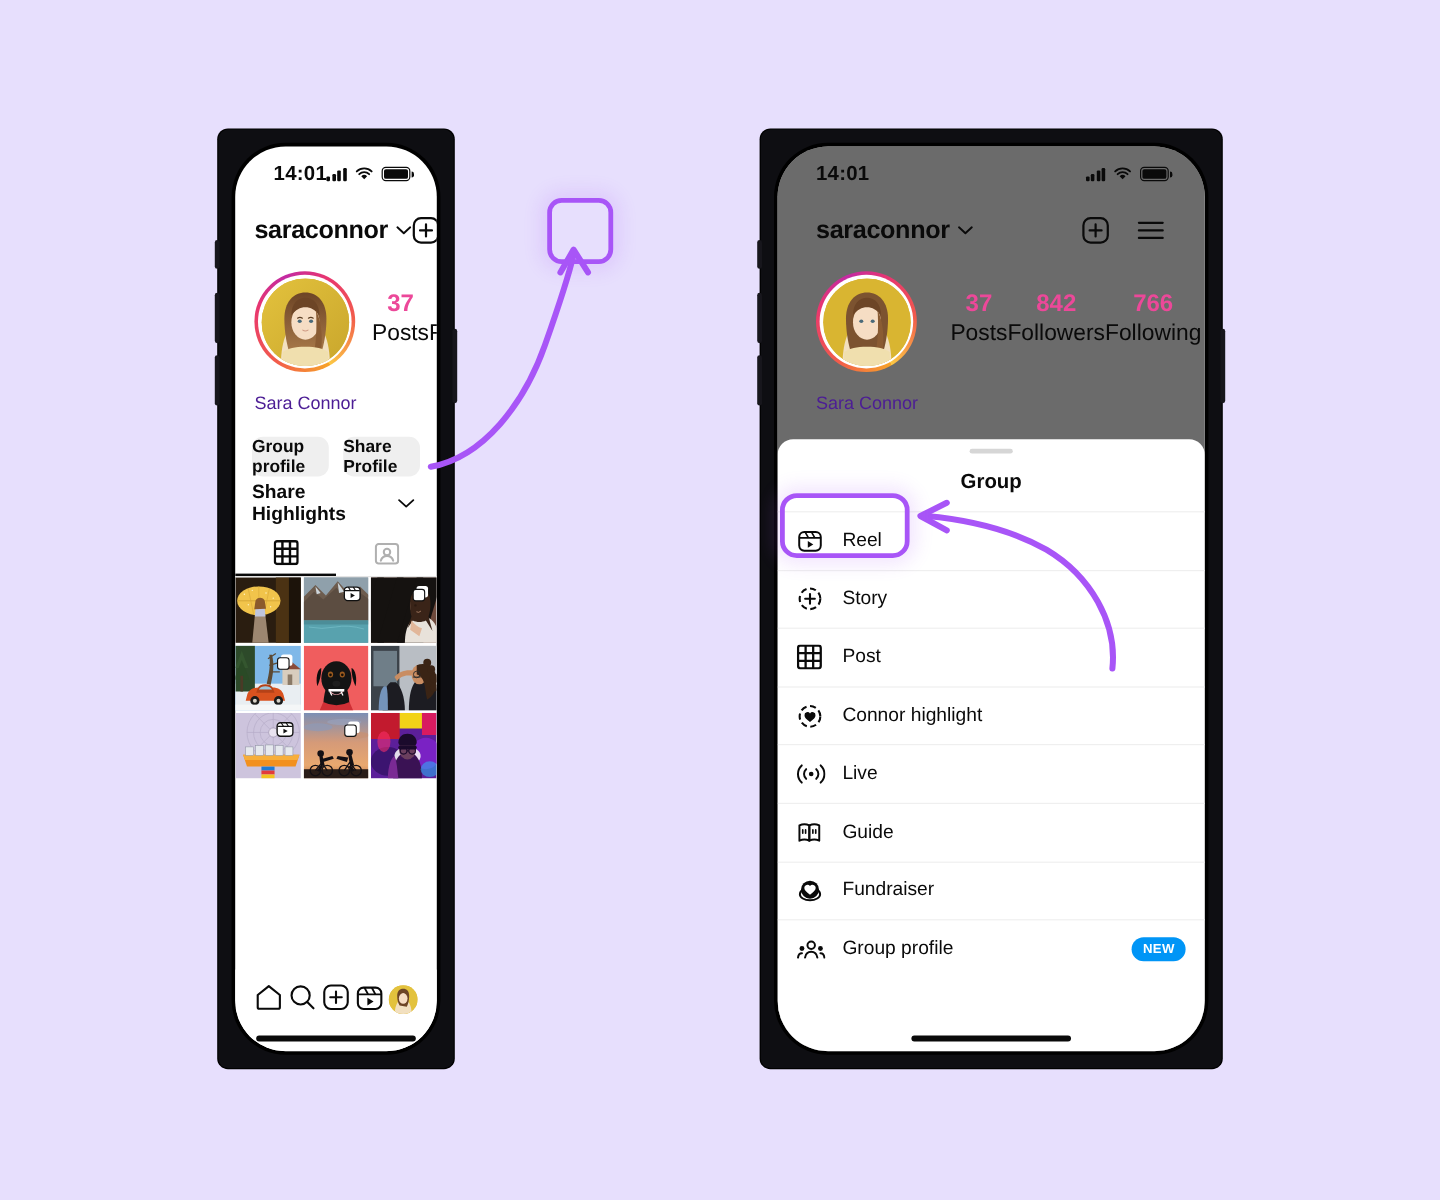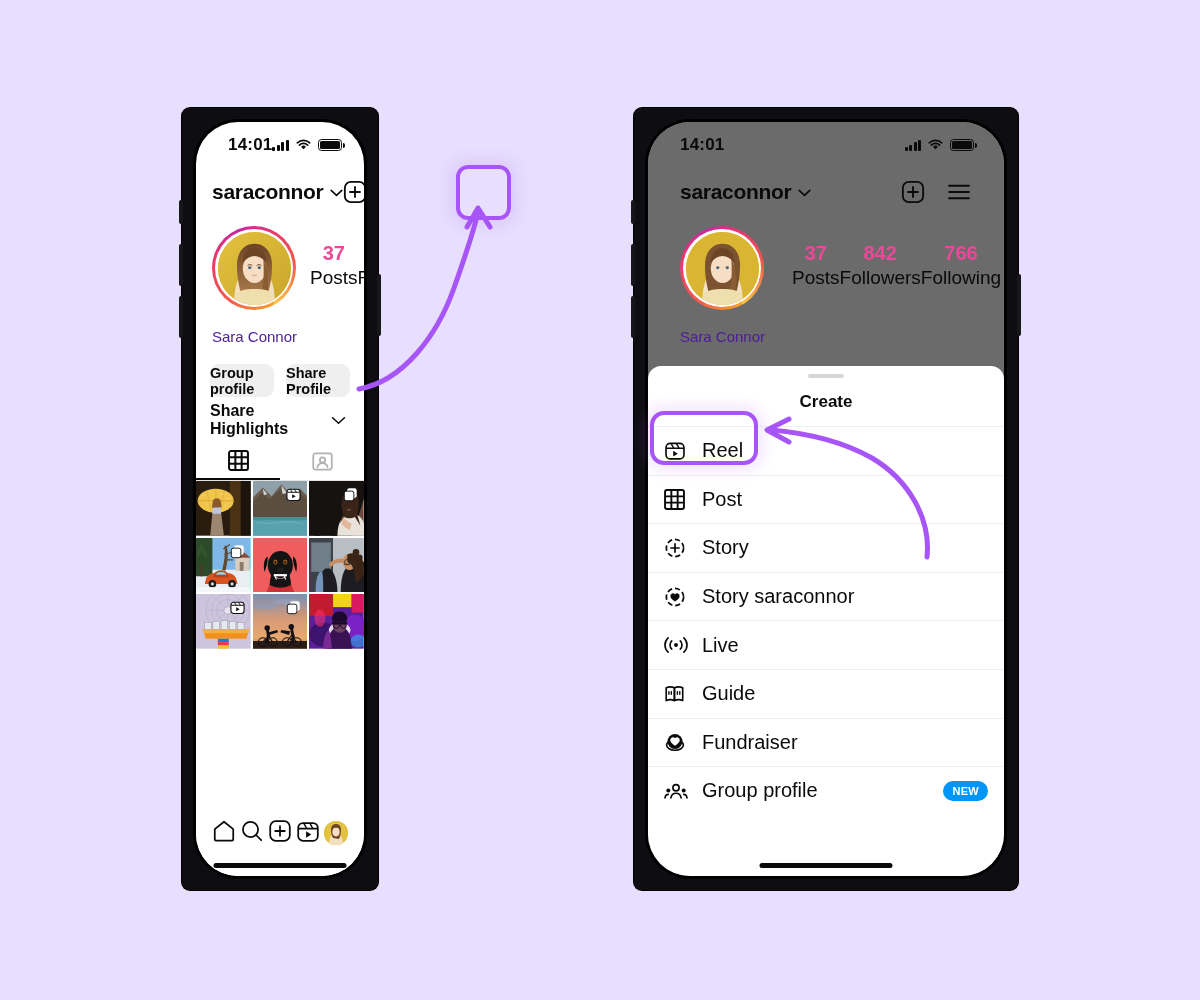--- a/index.html
+++ b/index.html
@@ -133,21 +133,21 @@
     border-radius:13px 13px 0 0;z-index:8;
   }
   .grabber{width:36px;height:4px;background:#d6d6d6;border-radius:3px;margin:8px auto 0;}
   .sheet-title{text-align:center;font-size:17px;font-weight:700;color:#0a0a0a;margin-top:14px;padding-bottom:14px;}
   .sheet-list{margin-top:0;}
   .srow{
     height:48.6px;display:flex;align-items:center;padding:0 16px;box-sizing:border-box;
     border-top:1px solid #efefef;position:relative;
   }
   .srow .sico{width:26px;display:flex;align-items:center;justify-content:flex-start;flex:none;}
-  .srow .slbl{font-size:20px;color:#0a0a0a;margin-left:12px;}
+  .srow .slbl{font-size:16px;color:#0a0a0a;margin-left:12px;}
   .new-badge{
     margin-left:auto;background:#0095f6;color:#fff;font-size:11px;font-weight:700;
     border-radius:11px;padding:4px 9px;letter-spacing:.3px;
   }
 
   
   .hl-box{
     position:absolute;border:4px solid #a855f7;border-radius:12px;
     z-index:30;pointer-events:none;
     box-shadow:0 0 14px 6px rgba(168,85,247,.14);
@@ -659,64 +659,64 @@
             </div>
           </div>
         </div>
 
         <div class="fullname" style="z-index:9;left:32px;">Sara Connor</div>
 
         <div class="dim"></div>
 
         <div class="sheet">
           <div class="grabber"></div>
-          <div class="sheet-title">Create</div>
+          <div class="sheet-title">Group</div>
 
           <div class="sheet-list">
 
             <div class="srow">
               <span class="sico">
                 <svg width="22" height="22" viewBox="0 0 24 24">
                   <rect x="2.2" y="3.6" width="19.6" height="17" rx="4.6" stroke="#0a0a0a" stroke-width="1.8" fill="none"></rect>
                   <path d="M2.4 9h19.2" stroke="#0a0a0a" stroke-width="1.6"></path>
                   <path d="M7.6 3.7 10.6 8.9M13.4 3.7 16.4 8.9" stroke="#0a0a0a" stroke-width="1.5"></path>
                   <path d="M10 11.8v6.2l5-3.1Z" fill="#0a0a0a"></path>
                 </svg>
               </span>
               <span class="slbl">Reel</span>
             </div>
 
             <div class="srow">
               <span class="sico">
+                <svg width="22" height="22" viewBox="0 0 24 24">
+                  <circle cx="12" cy="12" r="9.4" stroke="#0a0a0a" stroke-width="1.9" fill="none" stroke-dasharray="5.6 3.2"></circle>
+                  <path d="M12 7.6v8.8M7.6 12h8.8" stroke="#0a0a0a" stroke-width="1.9" stroke-linecap="round"></path>
+                </svg>
+              </span>
+              <span class="slbl">Story</span>
+            </div>
+
+            <div class="srow">
+              <span class="sico">
                 <svg width="21" height="21" viewBox="0 0 22 22">
                   <rect x="1.1" y="1.1" width="19.8" height="19.8" rx="2" stroke="#0a0a0a" stroke-width="2" fill="none"></rect>
                   <path d="M7.7 1.1v19.8M14.3 1.1v19.8M1.1 7.7h19.8M1.1 14.3h19.8" stroke="#0a0a0a" stroke-width="2"></path>
                 </svg>
               </span>
               <span class="slbl">Post</span>
-            </div>
-
-            <div class="srow">
-              <span class="sico">
-                <svg width="22" height="22" viewBox="0 0 24 24">
-                  <circle cx="12" cy="12" r="9.4" stroke="#0a0a0a" stroke-width="1.9" fill="none" stroke-dasharray="5.6 3.2"></circle>
-                  <path d="M12 7.6v8.8M7.6 12h8.8" stroke="#0a0a0a" stroke-width="1.9" stroke-linecap="round"></path>
-                </svg>
-              </span>
-              <span class="slbl">Story</span>
             </div>
 
             <div class="srow">
               <span class="sico">
                 <svg width="22" height="22" viewBox="0 0 24 24">
                   <circle cx="12" cy="12" r="9.4" stroke="#0a0a0a" stroke-width="1.9" fill="none" stroke-dasharray="5.6 3.2"></circle>
                   <path d="M12 17c-3.4-2.4-5-4-5-6.1A2.7 2.7 0 0 1 12 9.3a2.7 2.7 0 0 1 5 1.6c0 2.1-1.6 3.7-5 6.1Z" fill="#0a0a0a"></path>
                 </svg>
               </span>
-              <span class="slbl">Story saraconnor</span>
+              <span class="slbl">Connor highlight</span>
             </div>
 
             <div class="srow">
               <span class="sico">
                 <svg width="24" height="22" viewBox="0 0 26 24">
                   <circle cx="13" cy="12" r="2.1" fill="#0a0a0a"></circle>
                   <path d="M8.4 7.6a6 6 0 0 0 0 8.8M17.6 7.6a6 6 0 0 1 0 8.8" stroke="#0a0a0a" stroke-width="1.8" fill="none" stroke-linecap="round"></path>
                   <path d="M4.4 4.2a10.6 10.6 0 0 0 0 15.6M21.6 4.2a10.6 10.6 0 0 1 0 15.6" stroke="#0a0a0a" stroke-width="1.8" fill="none" stroke-linecap="round"></path>
                 </svg>
               </span>

